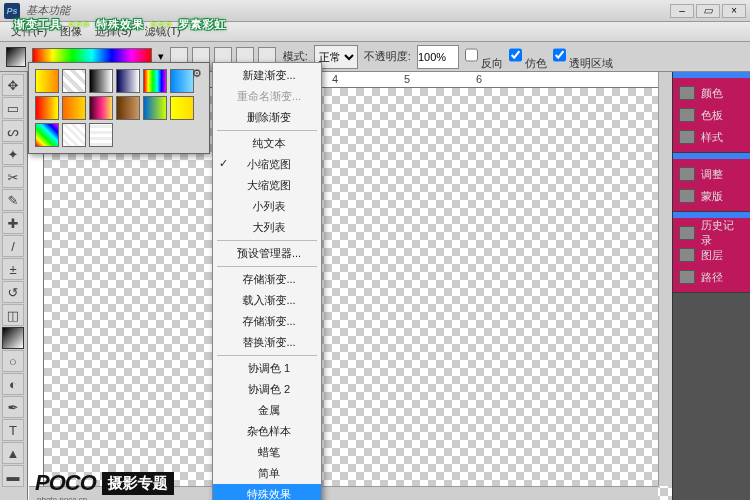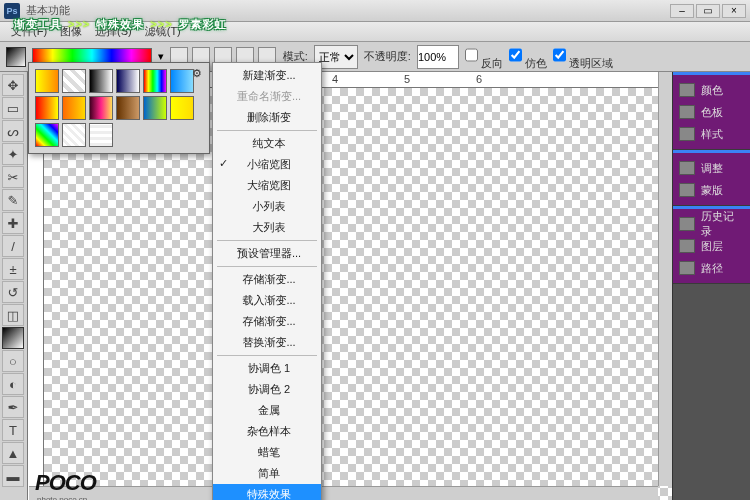--- a/index.html
+++ b/index.html
@@ -1,18 +1,18 @@
 <!DOCTYPE html>
 <html><head>
 <meta charset="utf-8">
 <style>
 * { margin: 0; padding: 0; box-sizing: border-box; font-family: "Microsoft YaHei", Arial, sans-serif; font-size: 11px; }
 body { width: 750px; height: 500px; background: #535353; overflow: hidden; position: relative; }
 
-.titlebar { height: 22px; background: linear-gradient(#e8e8e8,#d0d0d0); border-bottom: 1px solid #999; display: flex; align-items: center; padding: 0 4px; }
+.titlebar { height: 22px; background: linear-gradient(#e8e8e8,#d0d0d0); border-bottom: 1px solid #999; display: flex; align-items: center; padding: 0 4px; font-style: italic; }
 .titlebar .ps-icon { width: 16px; height: 16px; background: #1a3d6b; color: #8bb5e8; font-size: 9px; text-align: center; line-height: 16px; border-radius: 2px; margin-right: 6px; font-weight: bold; }
 .titlebar .title-row { flex: 1; display: flex; gap: 12px; color: #555; }
 .winctl { display: flex; gap: 2px; margin-left: auto; }
 .winctl span { width: 24px; height: 14px; background: #e0e0e0; border: 1px solid #aaa; text-align: center; line-height: 12px; font-size: 10px; cursor: pointer; }
 
 .menubar { height: 20px; background: linear-gradient(#ebebeb,#d8d8d8); border-bottom: 1px solid #999; display: flex; align-items: center; padding: 0 6px; gap: 3px; color: #333; }
 .menubar span { padding: 2px 5px; }
 
 .optbar { height: 30px; background: #d1d1d1; border-bottom: 1px solid #888; display: flex; align-items: center; padding: 0 6px; gap: 6px; }
 .gradient-preview { width: 120px; height: 18px; background: linear-gradient(90deg,#f00,#ff0,#0f0,#0ff,#00f,#f0f,#f00); border: 1px solid #666; }
@@ -30,21 +30,21 @@
 .canvas-zone { flex: 1; background: #535353; position: relative; }
 .ruler-h { position: absolute; top: 0; left: 16px; right: 0; height: 16px; background: #fff; border-bottom: 1px solid #777; font-size: 8px; color: #444; }
 .ruler-h span { position: absolute; top: 1px; }
 .ruler-v { position: absolute; top: 16px; left: 0; width: 16px; bottom: 0; background: #fff; border-right: 1px solid #777; }
 .canvas-inner { position: absolute; top: 16px; left: 16px; right: 0; bottom: 0; background-color: #fff;
   background-image: linear-gradient(45deg,#ccc 25%,transparent 25%),linear-gradient(-45deg,#ccc 25%,transparent 25%),linear-gradient(45deg,transparent 75%,#ccc 75%),linear-gradient(-45deg,transparent 75%,#ccc 75%);
   background-size: 16px 16px; background-position: 0 0,0 8px,8px -8px,-8px 0; }
 .doc-tab { position: absolute; top: -18px; left: 0; background: #bcbcbc; padding: 2px 6px; font-size: 10px; border: 1px solid #888; border-bottom: none; color: #333; }
 
 .panels { width: 78px; background: #535353; display: flex; flex-direction: column; border-left: 1px solid #333; }
-.panel-section { background: #701a75; padding: 4px 0; border-bottom: 1px solid #3a3a3a; border-top: 3px solid #3b82f6; }
+.panel-section { background: #be185d; padding: 4px 0; border-bottom: 1px solid #3a3a3a; border-top: 6px solid #3b82f6; }
 .panel-row { height: 22px; display: flex; align-items: center; gap: 6px; color: #ddd; font-size: 11px; padding: 0 6px; cursor: pointer; }
 .panel-icon { width: 16px; height: 14px; background: #888; border: 1px solid #555; flex-shrink: 0; }
 
 
 .grad-panel { position: absolute; top: 62px; left: 28px; width: 182px; background: #d6d6d6; border: 1px solid #666; box-shadow: 2px 2px 6px rgba(0,0,0,.4); z-index: 5; }
 .grad-grid { padding: 6px; display: grid; grid-template-columns: repeat(6, 24px); grid-auto-rows: 24px; gap: 3px; max-height: 110px; overflow: hidden; }
 .swatch { border: 1px solid #666; width: 24px; height: 24px; }
 .grad-gear { position: absolute; top: 4px; right: 4px; width: 16px; height: 16px; cursor: pointer; font-size: 11px; color: #333; text-align: center; }
 
 
@@ -239,14 +239,15 @@
     <div class="ctx-item">协调色 2</div>
     <div class="ctx-item">金属</div>
     <div class="ctx-item">杂色样本</div>
     <div class="ctx-item">蜡笔</div>
     <div class="ctx-item">简单</div>
     <div class="ctx-item selected">特殊效果</div>
   </div>
 
 <div class="watermark">
   <span class="poco-logo">POCO</span>
+  <span class="poco-cn">摄影专题</span>
   <span class="poco-sub">photo.poco.cn</span>
 </div>
 
 </body></html>

